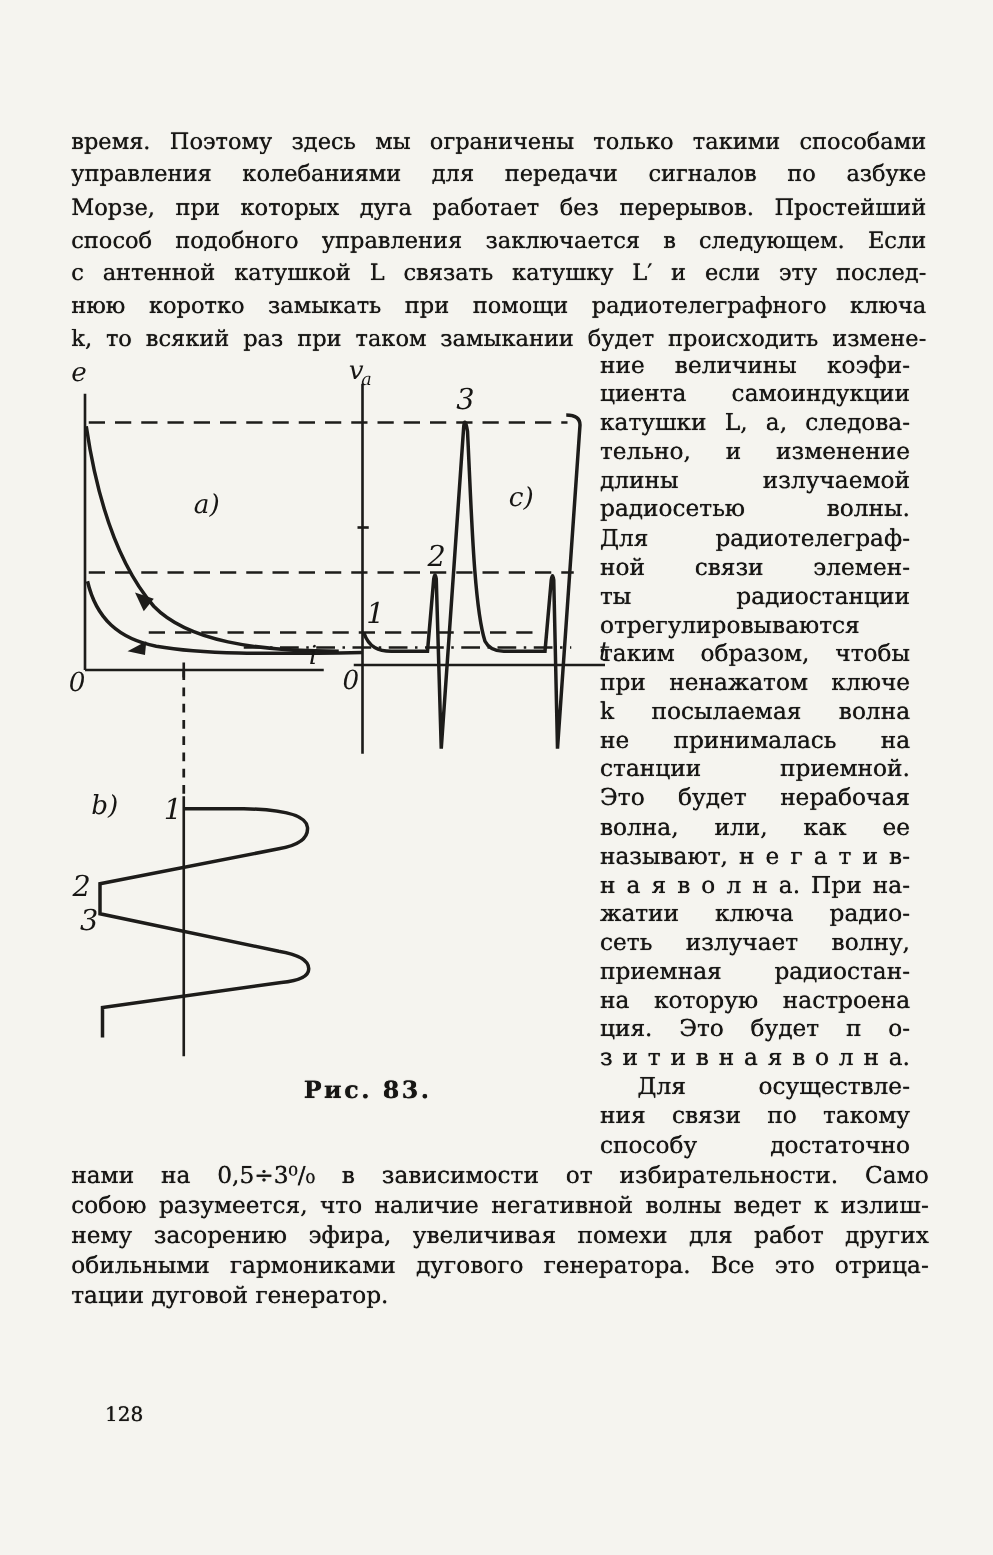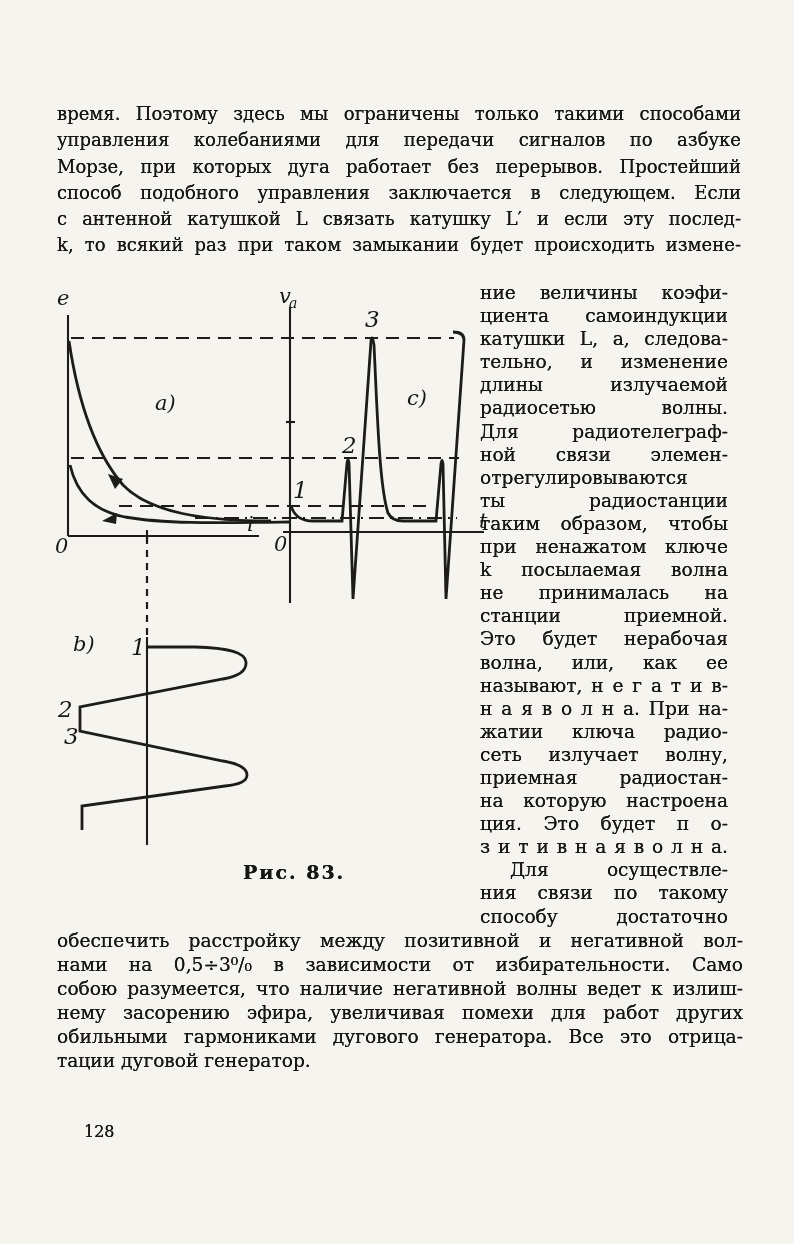--- a/index.html
+++ b/index.html
@@ -61,20 +61,21 @@
 <body>
 
 <div class="page">
 
   <div class="para para-top">
       <div class="text-line">время. Поэтому здесь мы ограничены только такими способами</div>
       <div class="text-line">управления колебаниями для передачи сигналов по азбуке</div>
       <div class="text-line">Морзе, при которых дуга работает без перерывов. Простейший</div>
       <div class="text-line">способ подобного управления заключается в следующем. Если</div>
       <div class="text-line">с антенной катушкой L связать катушку L′ и если эту послед-</div>
+      <div class="text-line">нюю коротко замыкать при помощи радиотелеграфного ключа</div>
       <div class="text-line">k, то всякий раз при таком замыкании будет происходить измене-</div>
     </div>
 
   <svg class="figure" width="440" height="615" viewBox="0 0 440 615">
 
     <path class="stroke dash" d="M16,53 H399"></path>
     <path class="stroke dash" d="M16,173 H404"></path>
     <path class="stroke dash" d="M64,221 H374"></path>
     <path class="stroke dashdot" d="M140,233 H402"></path>
 
@@ -123,22 +124,22 @@
 
   <div class="right-col">
       <div class="text-line">ние величины коэфи-</div>
       <div class="text-line">циента самоиндукции</div>
       <div class="text-line">катушки L, а, следова-</div>
       <div class="text-line">тельно, и изменение</div>
       <div class="text-line">длины излучаемой</div>
       <div class="text-line">радиосетью волны.</div>
       <div class="text-line">Для радиотелеграф-</div>
       <div class="text-line">ной связи элемен-</div>
+      <div class="text-line">ты радиостанции</div>
       <div class="text-line">отрегулировываются</div>
-      <div class="text-line">ты радиостанции</div>
       <div class="text-line">таким образом, чтобы</div>
       <div class="text-line">при ненажатом ключе</div>
       <div class="text-line">k посылаемая волна</div>
       <div class="text-line">не принималась на</div>
       <div class="text-line">станции приемной.</div>
       <div class="text-line">Это будет нерабочая</div>
       <div class="text-line">волна, или, как ее</div>
       <div class="text-line">называют, н е г а т и в-</div>
       <div class="text-line">н а я  в о л н а. При на-</div>
       <div class="text-line">жатии ключа радио-</div>
@@ -146,21 +147,20 @@
       <div class="text-line">приемная радиостан-</div>
       <div class="text-line">на которую настроена</div>
       <div class="text-line">ция. Это будет п о-</div>
       <div class="text-line">з и т и в н а я  в о л н а.</div>
       <div class="text-line">Для осуществле-</div>
       <div class="text-line">ния связи по такому</div>
       <div class="text-line">способу достаточно</div>
     </div>
 
   <div class="para para-bottom">
-      <div class="text-line">обеспечить расстройку между позитивной и негативной вол-</div>
       <div class="text-line">нами на 0,5÷3⁰/₀ в зависимости от избирательности. Само</div>
       <div class="text-line">собою разумеется, что наличие негативной волны ведет к излиш-</div>
       <div class="text-line">нему засорению эфира, увеличивая помехи для работ других</div>
       <div class="text-line">обильными гармониками дугового генератора. Все это отрица-</div>
       <div class="text-line">тации дуговой генератор.</div>
     </div>
 
   <div class="page-num">128</div>
 
 </div>

